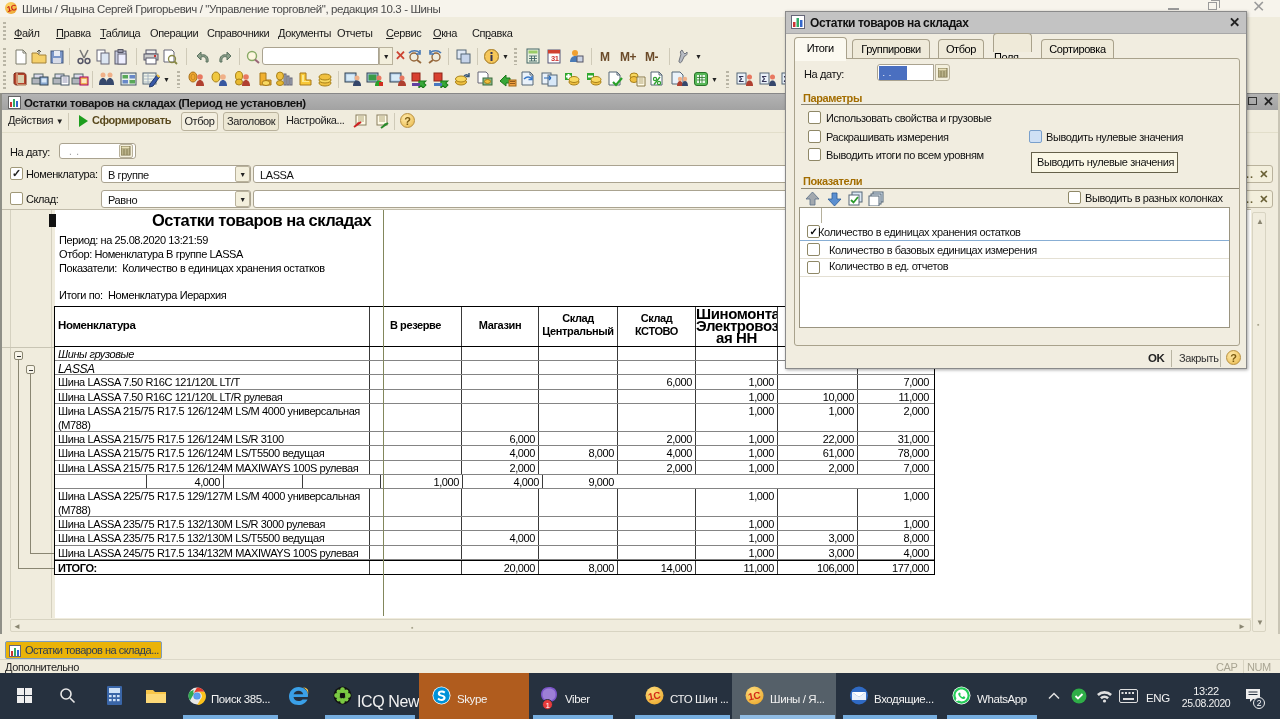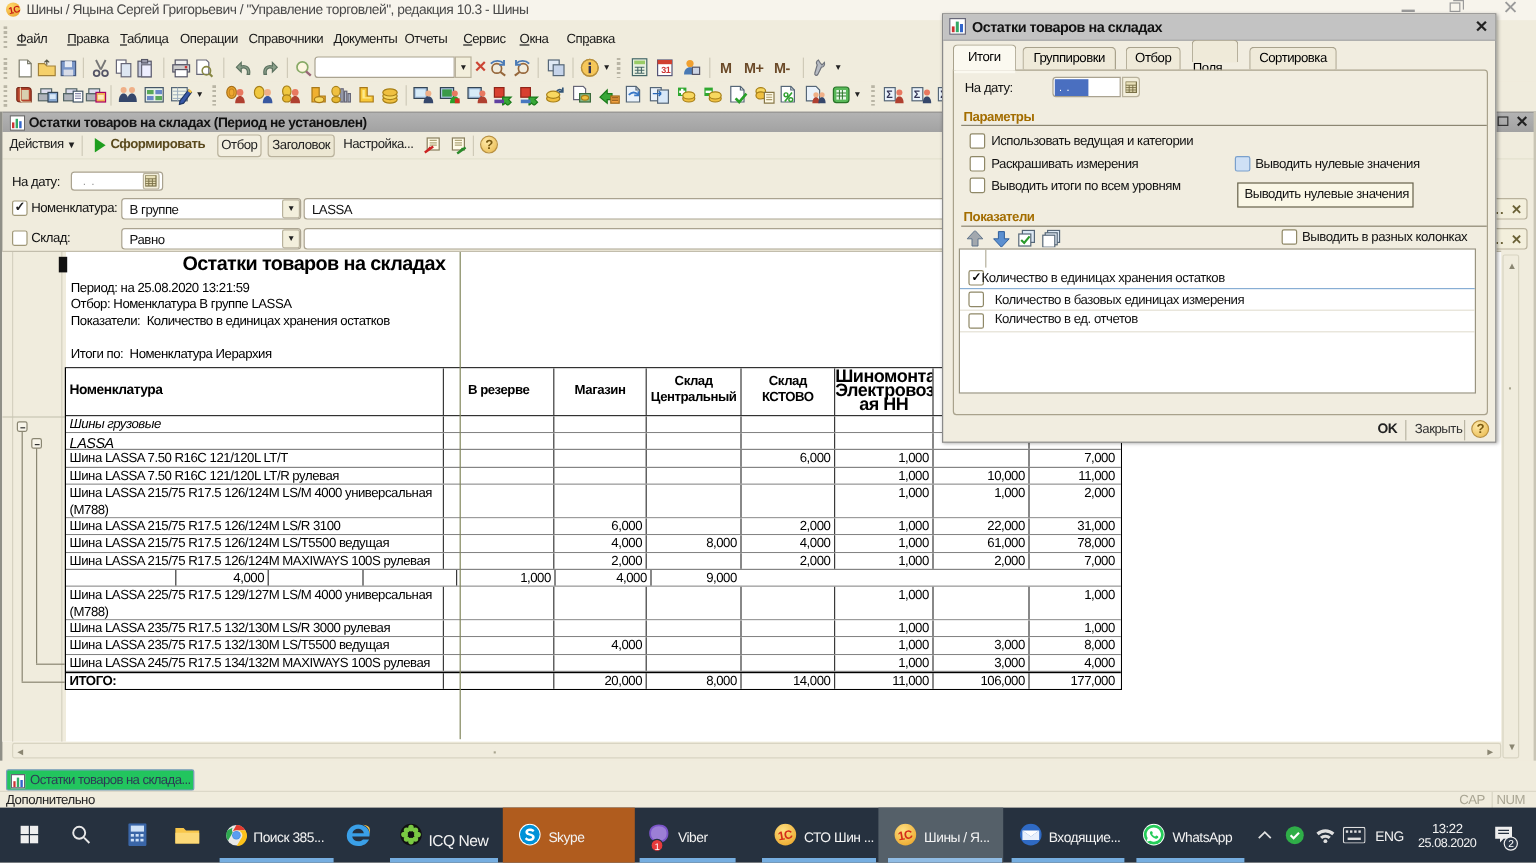--- a/index.html
+++ b/index.html
@@ -612,21 +612,21 @@
   <div class="abs" style="left:1227px;top:2px;font-size:8px;color:#8a8672">►</div>
   <div class="abs" style="left:400px;top:4px;font-size:7px;color:#a8a48e">▪</div>
 </div>
 <div class="abs" style="left:1252px;top:212px;width:14px;height:420px;background:#f0ecdd;border:1px solid #d8d4c2;border-radius:2px">
   <div class="abs" style="left:3px;top:4px;font-size:8px;color:#8a8672">▲</div>
   <div class="abs" style="left:3px;top:405px;font-size:8px;color:#8a8672">▼</div>
   <div class="abs" style="left:4px;top:108px;font-size:7px;color:#a8a48e">▪</div>
 </div>
 
 <div class="abs" style="left:0;top:634px;width:1280px;height:25px;background:#f0ecdd">
-  <div class="abs" style="left:5px;top:7px;width:157px;height:18px;background:#22c55e;border:1px solid #7e9cbe;border-radius:2px">
+  <div class="abs" style="left:5px;top:7px;width:157px;height:18px;background:#eab308;border:1px solid #7e9cbe;border-radius:2px">
     <div class="abs" style="left:3px;top:2.5px;width:12px;height:12px;background:#fff;border:1px solid #667">
       <svg width="9" height="9" style="margin:1px">
           <rect x="0" y="4" width="2" height="5" fill="#c33"></rect>
           <rect x="3" y="1" width="2" height="8" fill="#3a6"></rect>
           <rect x="6" y="3" width="2" height="6" fill="#36c"></rect>
         </svg>
     </div>
     <div class="abs" style="left:19px;top:2px;color:#2c3c55;white-space:nowrap;letter-spacing:-0.5px">Остатки товаров на склада...</div>
   </div>
 </div>
@@ -688,21 +688,21 @@
         <ellipse cx="9.5" cy="14.8" rx="2.4" ry="2.9"></ellipse>
         <ellipse cx="4.2" cy="9.5" rx="2.9" ry="2.4"></ellipse>
         <ellipse cx="14.8" cy="9.5" rx="2.9" ry="2.4"></ellipse>
         <ellipse cx="5.8" cy="5.8" rx="2.3" ry="2.3"></ellipse>
         <ellipse cx="13.2" cy="5.8" rx="2.3" ry="2.3"></ellipse>
         <ellipse cx="5.8" cy="13.2" rx="2.3" ry="2.3"></ellipse>
         <ellipse cx="13.2" cy="13.2" rx="2.3" ry="2.3"></ellipse>
       </g>
       <circle cx="9.5" cy="9.5" r="2.6" fill="#111"></circle>
     </svg>
-  <div class="abs" style="left:357px;top:20px;font-size:13px">ICQ New</div>
+  <div class="abs" style="left:357px;top:20px;font-size:16px">ICQ New</div>
   <div class="abs" style="left:419px;top:0;width:110px;height:46px;background:#b05c1e"></div>
   <svg class="abs" style="left:432px;top:13px" width="19" height="19">
       <circle cx="9.5" cy="9.5" r="9" fill="#fff"></circle>
       <circle cx="9.5" cy="9.5" r="8.2" fill="#0092d8"></circle>
       <path d="M9.7 4.4c-2.3 0-3.9 1.2-3.9 3 0 3.6 5.6 2.4 5.6 4.4 0 .7-.7 1.2-1.8 1.2-1.2 0-2.1-.5-2.9-1.3l-1.3 1.5c1 1.1 2.5 1.7 4.2 1.7 2.4 0 4-1.2 4-3.1 0-3.7-5.6-2.6-5.6-4.4 0-.6.6-1 1.6-1 .9 0 1.8.3 2.6 1l1.2-1.6c-1-.9-2.3-1.4-3.7-1.4z" fill="#fff"></path>
     </svg>
   <div class="abs" style="left:457px;top:20px;font-size:11.5px">Skype</div>
   <svg class="abs" style="left:539px;top:13px" width="20" height="20">
       <path d="M10 1C5 1 2 4 2 8.5c0 2.6 1.2 4.7 3.2 6v3.4l2.8-2c.6.1 1.3.2 2 .2 5 0 8-3 8-7.8S15 1 10 1z" fill="#7b55c9"></path>
       <path d="M10 2.5c-4.2 0-6.5 2.4-6.5 6s2.3 6 6.5 6 6.5-2.4 6.5-6-2.3-6-6.5-6z" fill="#fff" opacity="0.25"></path>
@@ -807,21 +807,21 @@
     <div class="abs" style="left:92.5px;top:53.5px;width:28px;height:14px;background:#4a6fc0;color:#fff;font-size:9px;padding:2px 0 0 4px">.&nbsp;&nbsp;.</div>
     <div class="abs" style="left:149px;top:52px;width:15px;height:17px;background:#f3efdc;border:1px solid #b9b29c;border-radius:0 3px 3px 0">
       <svg width="10" height="10" style="margin:2.5px 2px">
           <rect x="0" y="0" width="9" height="9" fill="#e8e0b8" stroke="#7a7148"></rect>
           <path d="M0 3h9M0 5h9M0 7h9M3 3v6M6 3v6" stroke="#7a7148" stroke-width="0.8"></path>
         </svg>
     </div>
     <div class="abs b" style="left:17px;top:80px;color:#a36d00">Параметры</div>
     <div class="abs" style="left:15px;top:92px;width:438px;height:1px;background:#8c8672"></div>
     <div class="abs" style="left:22px;top:99px;width:13px;height:13px;background:#fff;border:1px solid #8f8867;border-radius:2px"></div>
-    <div class="abs" style="left:40px;top:100px;color:#111">Использовать ведущая и категории</div>
+    <div class="abs" style="left:40px;top:100px;color:#111">Использовать свойства и грузовые</div>
     <div class="abs" style="left:22px;top:118px;width:13px;height:13px;background:#fff;border:1px solid #8f8867;border-radius:2px"></div>
     <div class="abs" style="left:40px;top:119px;color:#111">Раскрашивать измерения</div>
     <div class="abs" style="left:243px;top:118px;width:13px;height:13px;background:#cfe0f5;border:1px solid #7aa0cc;border-radius:2px"></div>
     <div class="abs" style="left:260px;top:119px;color:#111">Выводить нулевые значения</div>
     <div class="abs" style="left:22px;top:136px;width:13px;height:13px;background:#fff;border:1px solid #8f8867;border-radius:2px"></div>
     <div class="abs" style="left:40px;top:137px;color:#111">Выводить итоги по всем уровням</div>
     <div class="abs" style="left:245px;top:140px;width:147px;height:21px;background:#faf7e6;border:1px solid #65604a;padding:3px 0 0 5px;color:#111;white-space:nowrap;overflow:hidden">Выводить нулевые значения</div>
     <div class="abs b" style="left:17px;top:163px;color:#a36d00">Показатели</div>
     <div class="abs" style="left:15px;top:176px;width:438px;height:1px;background:#8c8672"></div>
     <svg class="abs" style="left:19px;top:180px" width="15" height="14">

